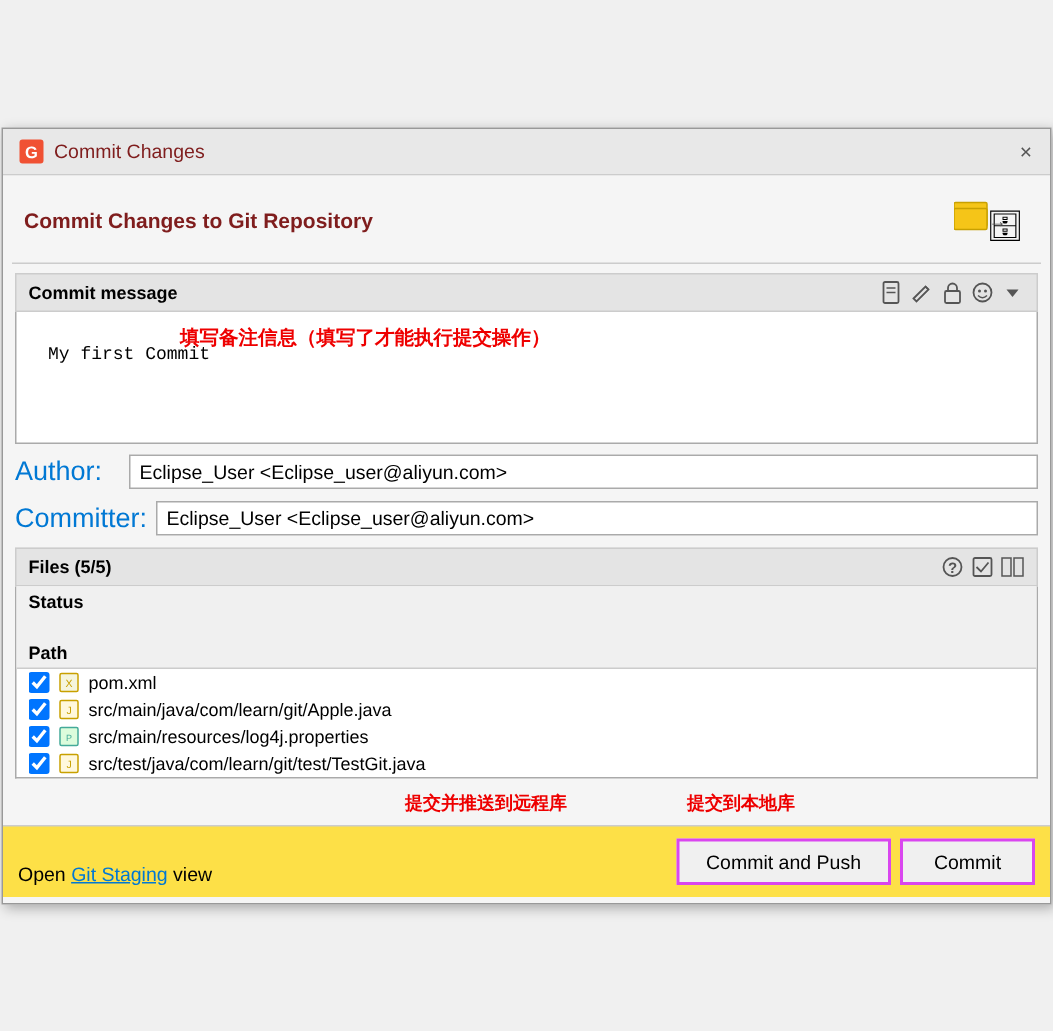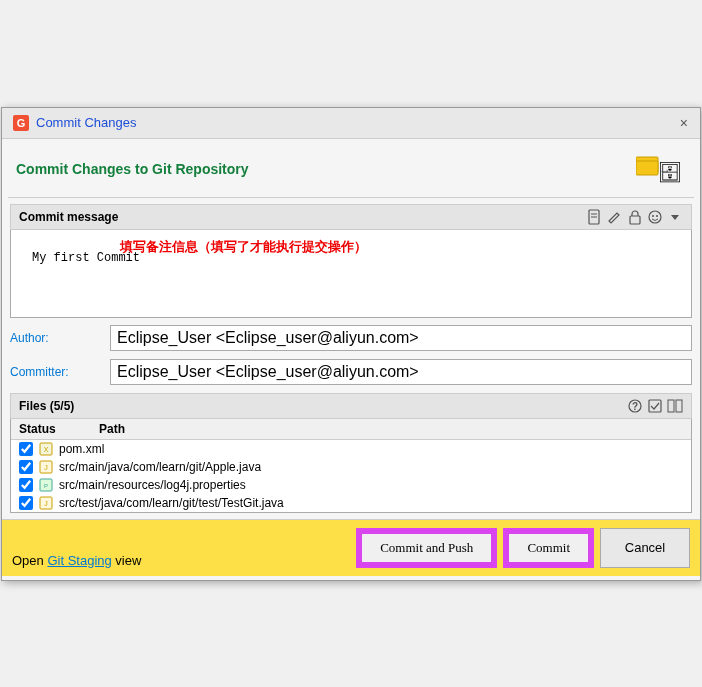--- a/index.html
+++ b/index.html
@@ -32,41 +32,41 @@
       align-items: center;
       gap: 6px;
     }
     .title-icon {
       width: 18px;
       height: 18px;
     }
     .title-text {
       font-size: 13px;
       font-weight: normal;
-      color: #1d4ed8;
+      color: #7f1d1d;
     }
     .close-btn {
       background: none;
       border: none;
       cursor: pointer;
       font-size: 14px;
       color: #555;
       padding: 0 2px;
     }
     .dialog-header {
       padding: 12px 14px 10px;
       display: flex;
       align-items: center;
       justify-content: space-between;
       background: #f5f5f5;
     }
     .dialog-header-title {
       font-size: 14px;
       font-weight: bold;
-      color: #15803d;
+      color: #7f1d1d;
     }
     .header-icon {
       display: flex;
       align-items: center;
     }
     .section-divider {
       height: 1px;
       background: #ccc;
       margin: 0 6px;
     }
@@ -126,30 +126,29 @@
     }
     .field-row {
       display: flex;
       align-items: center;
       padding: 3px 8px;
       gap: 6px;
     }
     .field-label {
       color: #0078d4;
       min-width: 70px;
-      font-size: 12px;
+      font-size: 18px;
     }
     .field-input {
       flex: 1;
       border: 1px solid #aaa;
       padding: 3px 6px;
-      font-size: 16px;
+      font-size: 13px;
       background: #fff;
       outline: none;
-      margin-left: 24px;
     }
     .files-section {
       margin: 0 8px;
     }
     .files-header {
       background: #e4e4e4;
       border: 1px solid #ccc;
       padding: 4px 8px;
       font-weight: bold;
       font-size: 12px;
@@ -176,20 +175,21 @@
       width: 100%;
     }
     .files-table-header {
       background: #f0f0f0;
       border-bottom: 1px solid #ccc;
       padding: 3px 8px;
       display: flex;
       gap: 20px;
       font-size: 12px;
       font-weight: bold;
+      flex-direction: column;
     }
     .col-status { width: 60px; }
     .col-path { flex: 1; }
     .file-row {
       display: flex;
       align-items: center;
       padding: 2px 8px;
       gap: 6px;
       font-size: 12px;
     }
@@ -217,23 +217,22 @@
     }
     .btn {
       padding: 6px 18px;
       font-size: 13px;
       border: 1px solid #aaa;
       background: #e8e8e8;
       cursor: pointer;
       min-width: 90px;
     }
     .btn-primary {
-      border: 6px solid #d946ef;
+      border: 2px solid #d946ef;
       background: #f0f0f0;
-      font-family: Liberation Serif, serif;
     }
     .btn-row {
       display: flex;
       gap: 6px;
     }
     .dialog-content {
       padding-bottom: 4px;
     }
   </style>
 </head>
@@ -368,25 +367,28 @@
           <input type="checkbox" class="file-checkbox" checked="" style="">
           <svg width="14" height="14" viewBox="0 0 14 14">
               <rect x="1" y="1" width="12" height="12" rx="1" fill="#fff8dc" stroke="#c8a000" stroke-width="1"></rect>
               <text x="7" y="10" text-anchor="middle" fill="#c8a000" font-size="7">J</text>
             </svg>
           <span class="file-path">src/test/java/com/learn/git/test/TestGit.java</span>
         </div>
       </div>
     </div>
 
+    <div style="padding: 4px 8px 0; display:flex; justify-content: flex-end; gap: 80px; padding-right: 170px; margin-top:4px;">
+      <span class="annotation-text" style="color:#e00; font-size:12px; font-weight:bold;">提交并推送到远程库</span>
+      <span class="annotation-text" style="color:#e00; font-size:12px; font-weight:bold;">提交到本地库</span>
+    </div>
 
     <div class="bottom-section">
       <div>
         <span>Open </span><a class="staging-link">Git Staging</a><span> view</span>
       </div>
       <div class="btn-row">
         <button class="btn btn-primary">Commit and Push</button>
         <button class="btn btn-primary">Commit</button>
-        <button class="btn">Cancel</button>
       </div>
     </div>
   </div>
 </div>
 
 </body></html>

